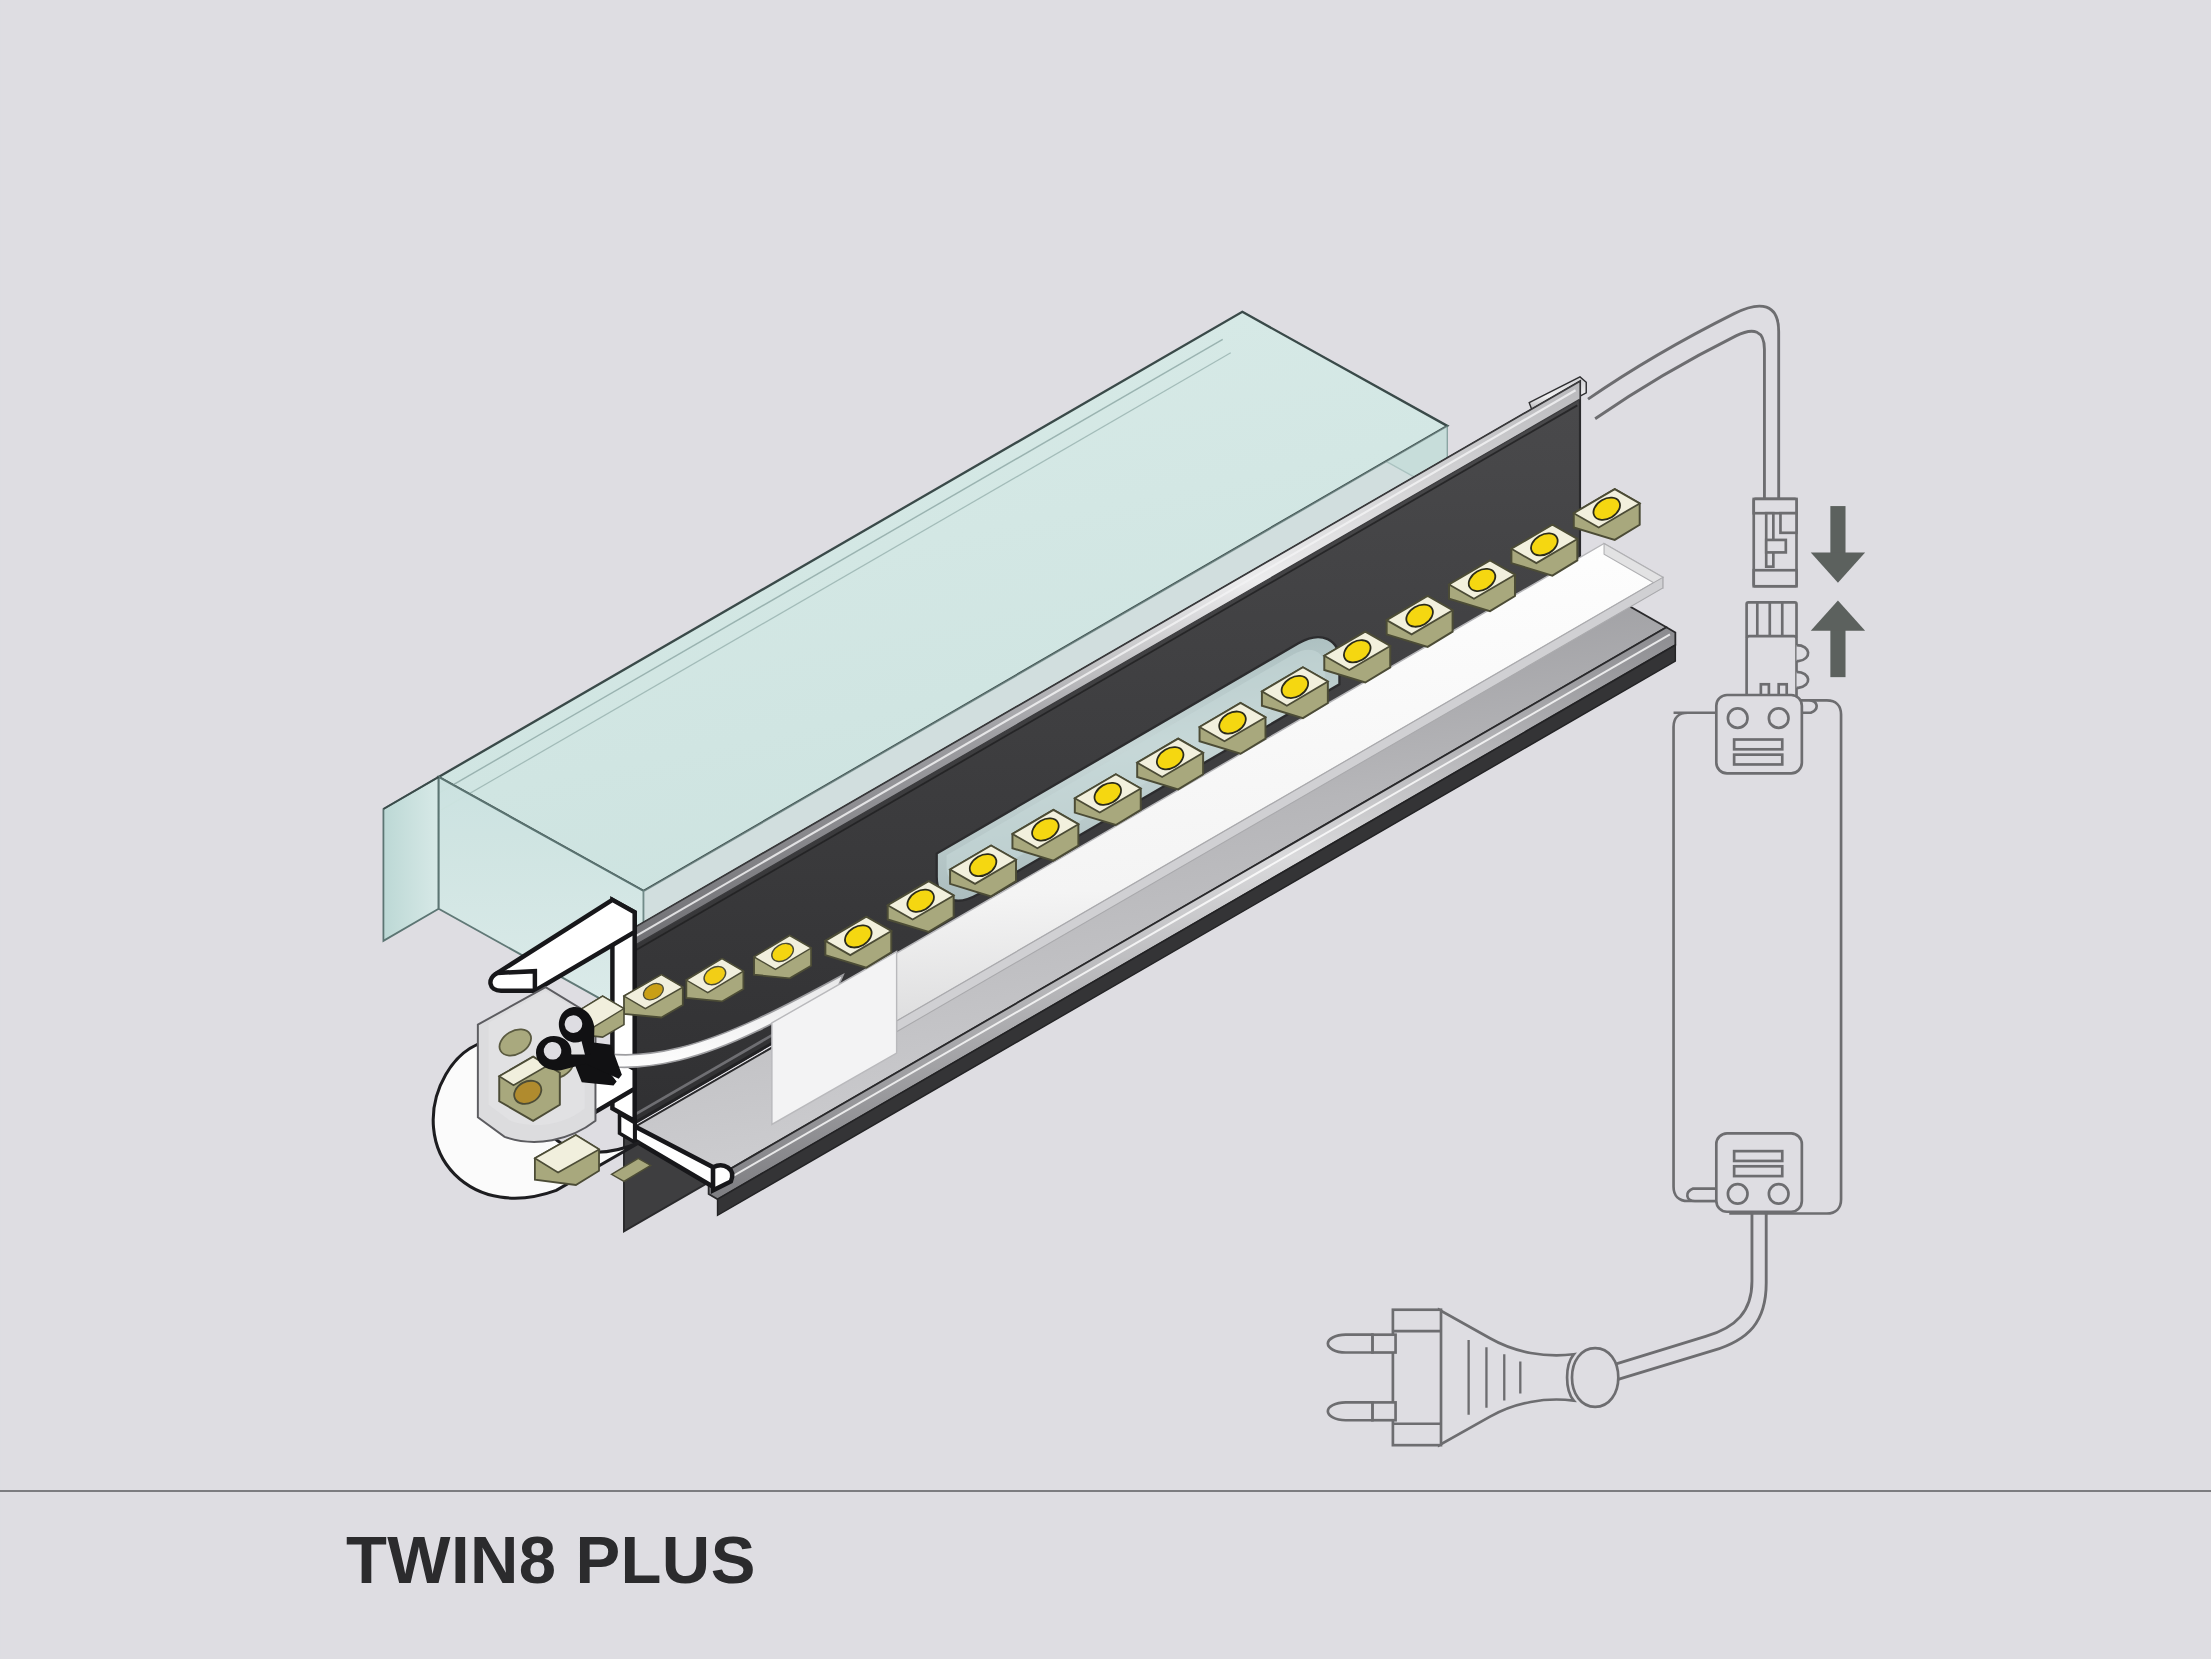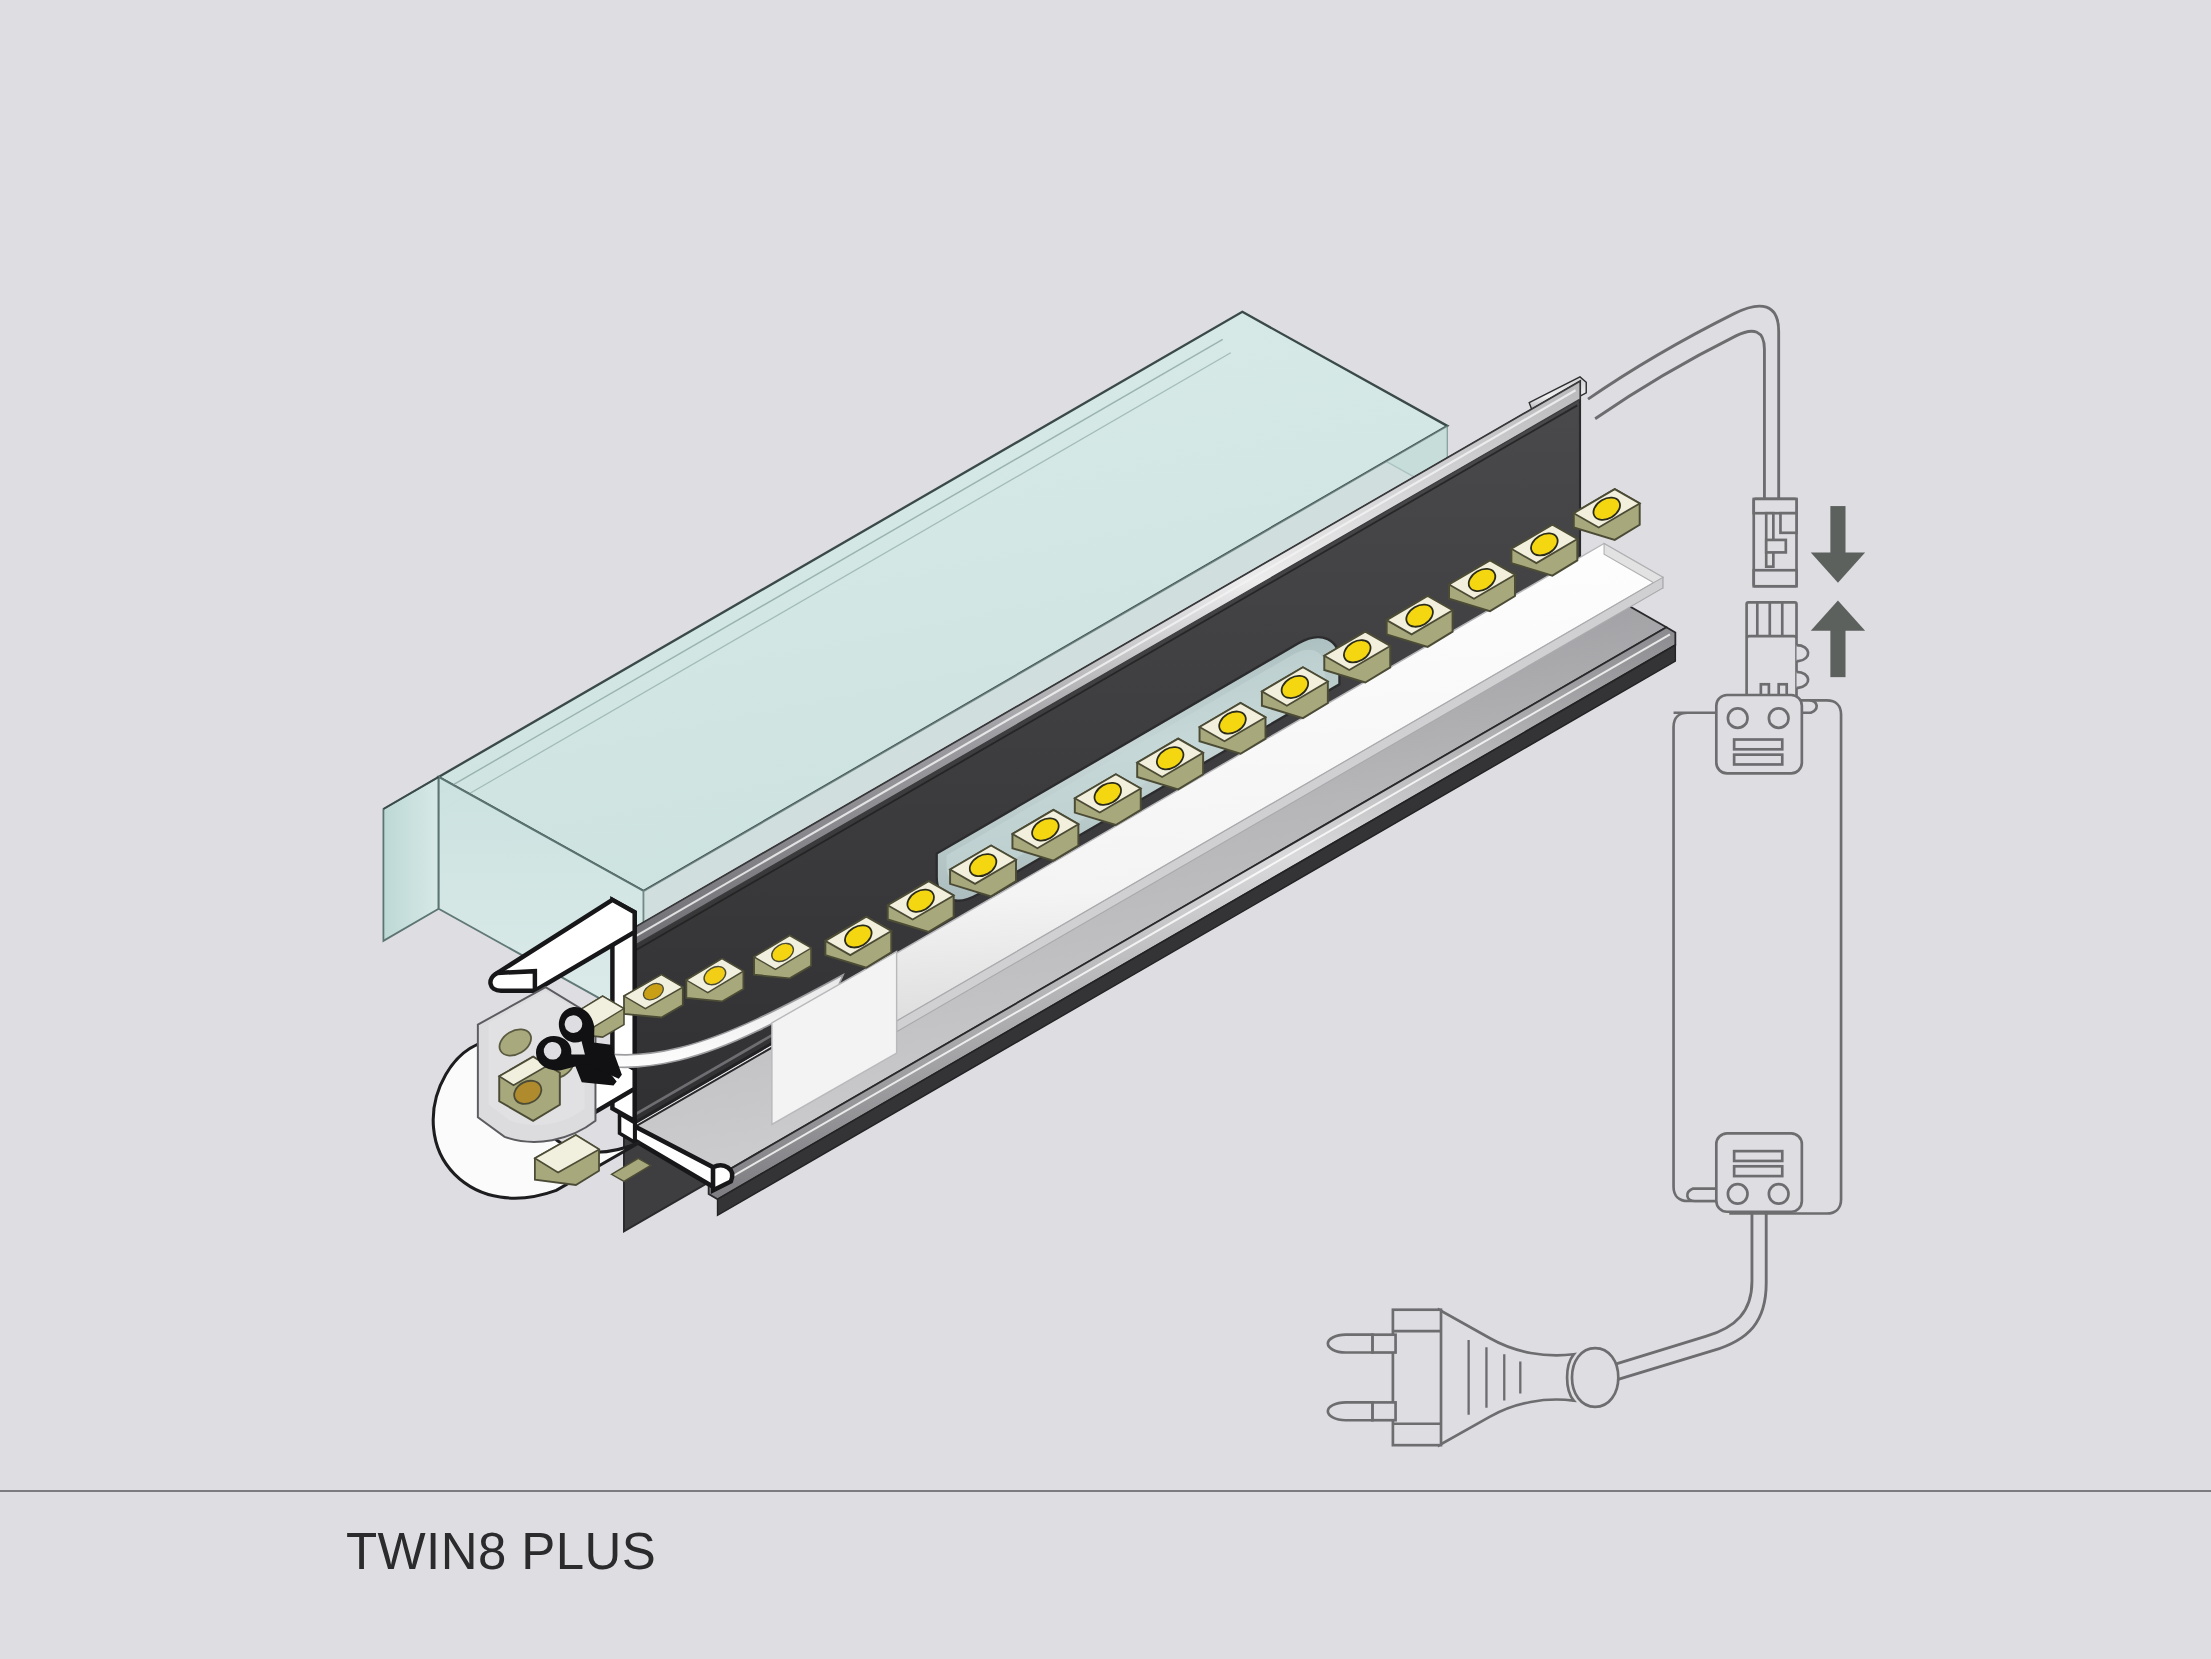--- a/index.html
+++ b/index.html
@@ -10,21 +10,21 @@
     overflow:hidden;position:relative;
   }
   #sheet{position:absolute;inset:0;background:#dedde2;}
   #art{position:absolute;left:0;top:0;width:2212px;height:1659px;}
   #divider{
     position:absolute;left:0;top:1490px;width:2212px;height:1.8px;
     background:#7c7c80;
   }
   #caption{
     position:absolute;left:346px;top:1526px;
-    font-size:51px;font-weight:normal;letter-spacing:0.4px;
+    font-size:67px;font-weight:bold;letter-spacing:0.4px;
     color:#2b2b2d;white-space:nowrap;line-height:1;
   }
 </style>
 </head>
 <body>
 
 <div id="sheet">
 
   <svg id="art" viewBox="0 0 2482 1862" xmlns="http://www.w3.org/2000/svg">
     <defs>

